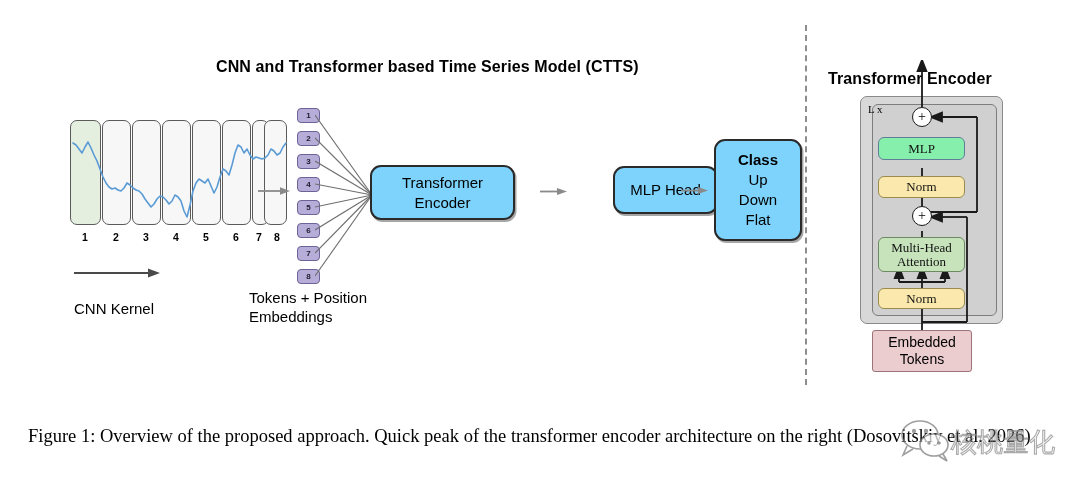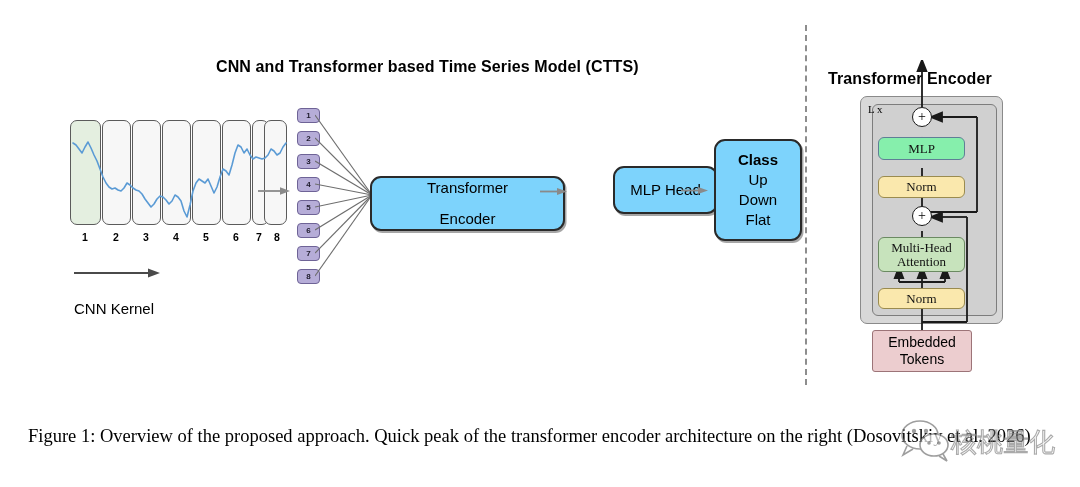--- a/index.html
+++ b/index.html
@@ -33,21 +33,21 @@
 
   
   #fan{left:315px;top:100px;width:75px;height:195px;}
 
   
   .pbox{position:absolute;border:2.2px solid #2a2a2a;border-radius:11px;
         background:#7dd3fc;box-sizing:border-box;
         display:flex;flex-direction:column;align-items:center;justify-content:center;
         text-align:center;font-size:15px;line-height:20px;
         box-shadow:1.5px 2px 0 rgba(0,0,0,.35);}
-  #box-transformer{left:370px;top:176px;width:195px;height:55px;justify-content:space-between;}
+  #box-transformer{left:370px;top:165px;width:145px;height:55px;}
   #box-mlp{left:571px;top:166px;width:105px;height:48px;margin-left:42px;}
   #box-class{left:714px;top:139px;width:88px;height:102px;}
   #box-class .cls-title{font-weight:bold;}
 
   .arrow-s{position:absolute;height:9px;}
 
   
   #divider{left:805px;top:25px;width:0;height:360px;
            border-left:2.6px dashed #8d8d8d;}
 
@@ -132,20 +132,22 @@
   <div class="tok" style="top:23px;">2</div>
   <div class="tok" style="top:46px;">3</div>
   <div class="tok" style="top:69px;">4</div>
   <div class="tok" style="top:92px;">5</div>
   <div class="tok" style="top:115px;">6</div>
   <div class="tok" style="top:138px;">7</div>
   <div class="tok" style="top:161px;">8</div>
 </div>
 
 <div class="abs" id="tokens-label">
+  <div>Tokens + Position</div>
+  <div>Embeddings</div>
 </div>
 
 <svg class="abs" style="left:258px;top:186px;width:32px;height:10px;" viewBox="0 0 32 10">
   <line x1="0" y1="5" x2="24" y2="5" stroke="#8a8a8a" stroke-width="1.8"></line>
   <polygon points="32,5 22,1.2 22,8.8" fill="#8a8a8a"></polygon>
 </svg>
 
 <svg class="abs" id="fan" viewBox="0 0 75 195">
   <g stroke="#6e6e6e" stroke-width="1.1" fill="none">
     <line x1="0" y1="15" x2="57" y2="95"></line>

